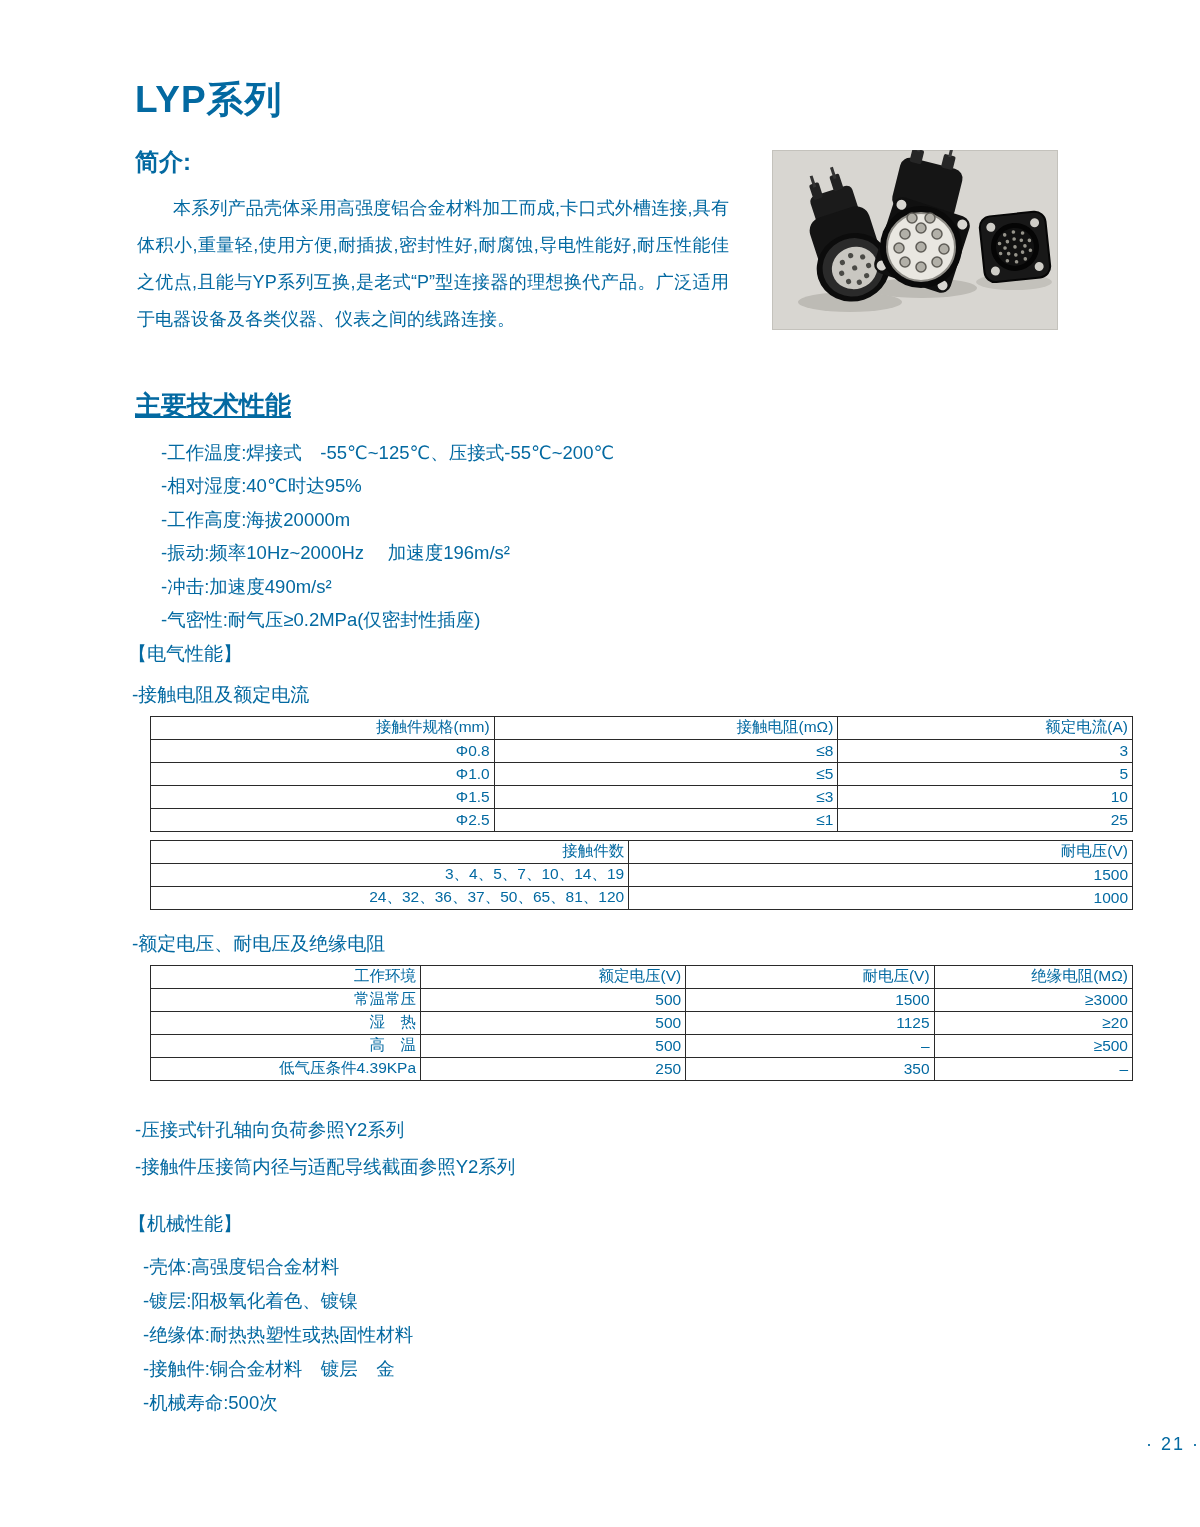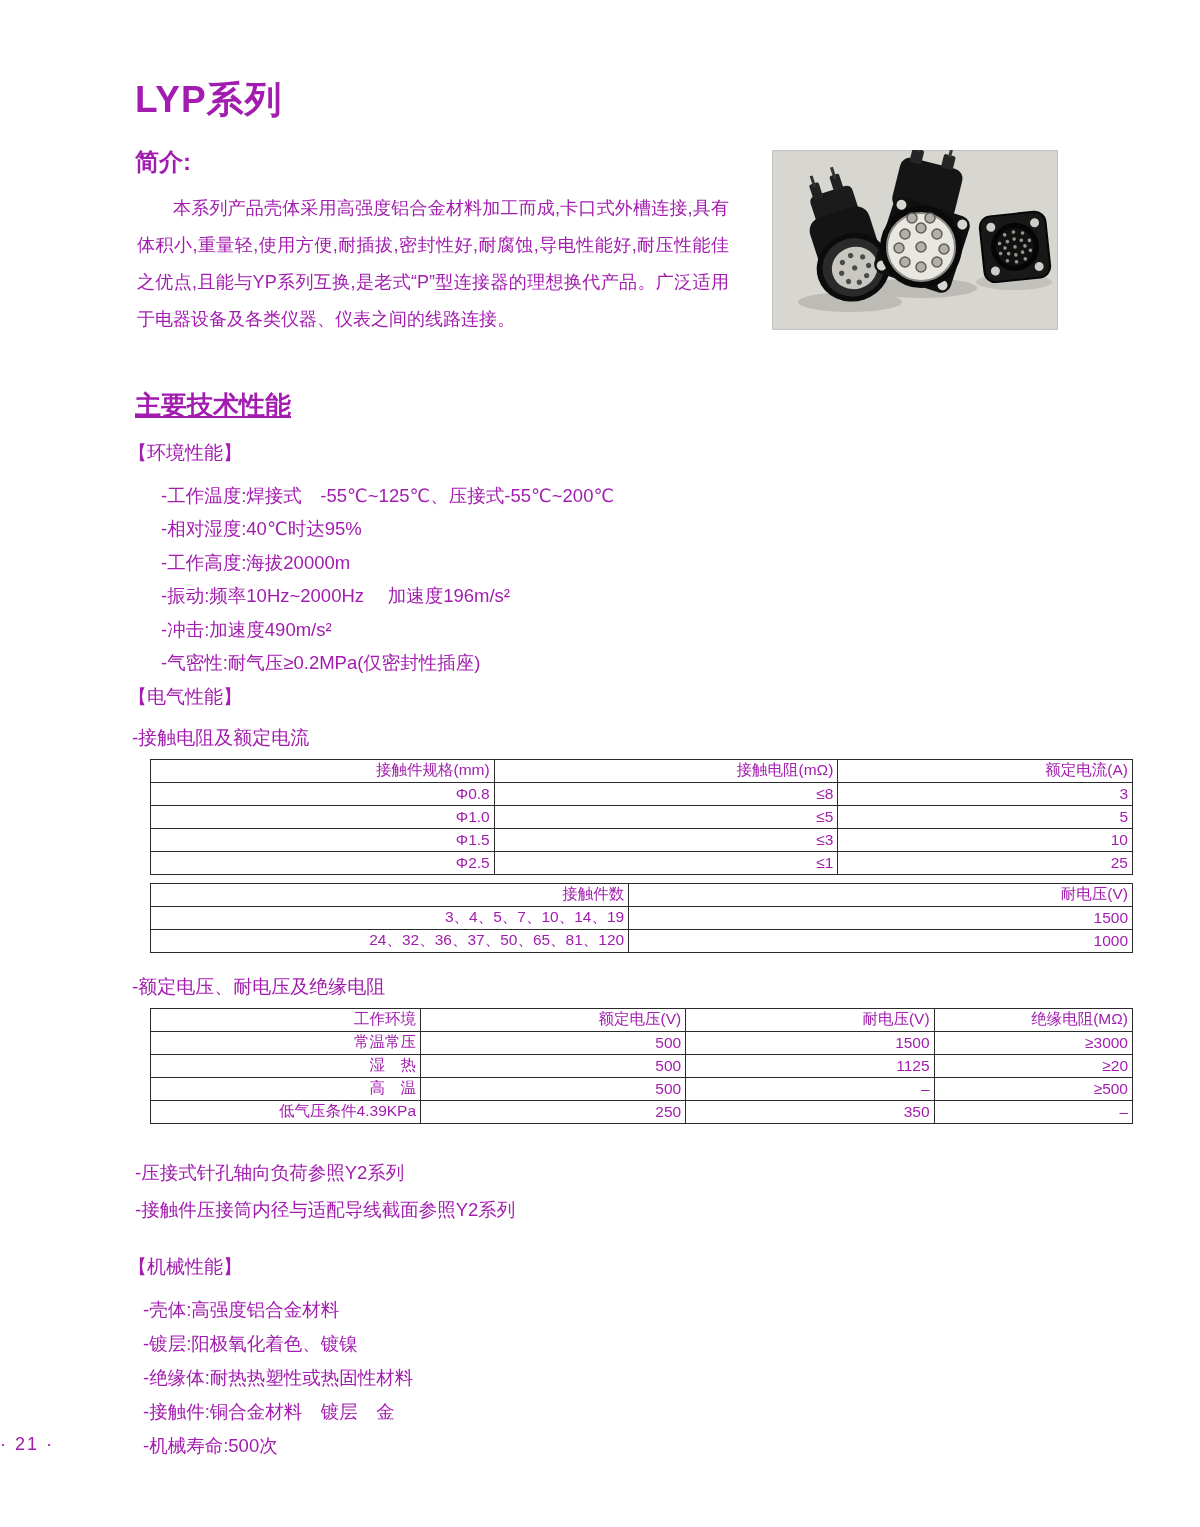--- a/index.html
+++ b/index.html
@@ -1,20 +1,20 @@
 <!DOCTYPE html>
 <html lang="zh"><head>
 <meta charset="utf-8">
 <style>
   html,body { margin:0; padding:0; background:#ffffff; }
   .page {
     position:relative;
     width:1200px; height:1527px;
     background:#ffffff;
-    color:#a21caf;
+    color:#0369a1;
     font-family:"Liberation Sans","DejaVu Sans",sans-serif;
     overflow:hidden;
   }
   .content { position:absolute; left:135px; top:0; width:1000px; }
 
   .title {
     margin:80px 0 0 0;
     font-size:37px; font-weight:700; letter-spacing:1px;
     line-height:1.1;
   }
@@ -73,21 +73,21 @@
   table.t3 col.c1 { width:27.5%; } table.t3 col.c2 { width:27%; }
   table.t3 col.c3 { width:25.3%; } table.t3 col.c4 { width:20.2%; }
 
   .notes { margin:30px 0 0 0; }
   .note-line { font-size:18.5px; line-height:37px; }
 
   .mech-label { margin-top:26px; }
 
   .footer {
     position:absolute; left:0; top:1434px; width:1200px;
-    text-align:left; font-size:18px; letter-spacing:2px;
+    text-align:right; font-size:18px; letter-spacing:2px;
   }
 </style>
 </head>
 <body>
 
 <div class="page">
 
   <div class="photo">
     <svg width="286" height="180" viewBox="0 0 286 180">
       <rect x="0" y="0" width="286" height="180" fill="#d8d6d1"></rect>
@@ -187,21 +187,20 @@
 
   <div class="content">
 
     <h1 class="title">LYP系列</h1>
 
     <h2 class="intro-heading">简介:</h2>
     <p class="intro-paragraph">本系列产品壳体采用高强度铝合金材料加工而成,卡口式外槽连接,具有体积小,重量轻,使用方便,耐插拔,密封性好,耐腐蚀,导电性能好,耐压性能佳之优点,且能与YP系列互换,是老式“P”型连接器的理想换代产品。广泛适用于电器设备及各类仪器、仪表之间的线路连接。</p>
 
     <h2 class="tech-heading">主要技术性能</h2>
 
-    <div class="bracket-label">【环境性能】</div>
     <ul class="plist">
       <li>-工作温度:焊接式　-55℃~125℃、压接式-55℃~200℃</li>
       <li>-相对湿度:40℃时达95%</li>
       <li>-工作高度:海拔20000m</li>
       <li>-振动:频率10Hz~2000Hz　 加速度196m/s²</li>
       <li>-冲击:加速度490m/s²</li>
       <li>-气密性:耐气压≥0.2MPa(仅密封性插座)</li>
     </ul>
 
     <div class="bracket-label" style="margin-top:4px">【电气性能】</div>

